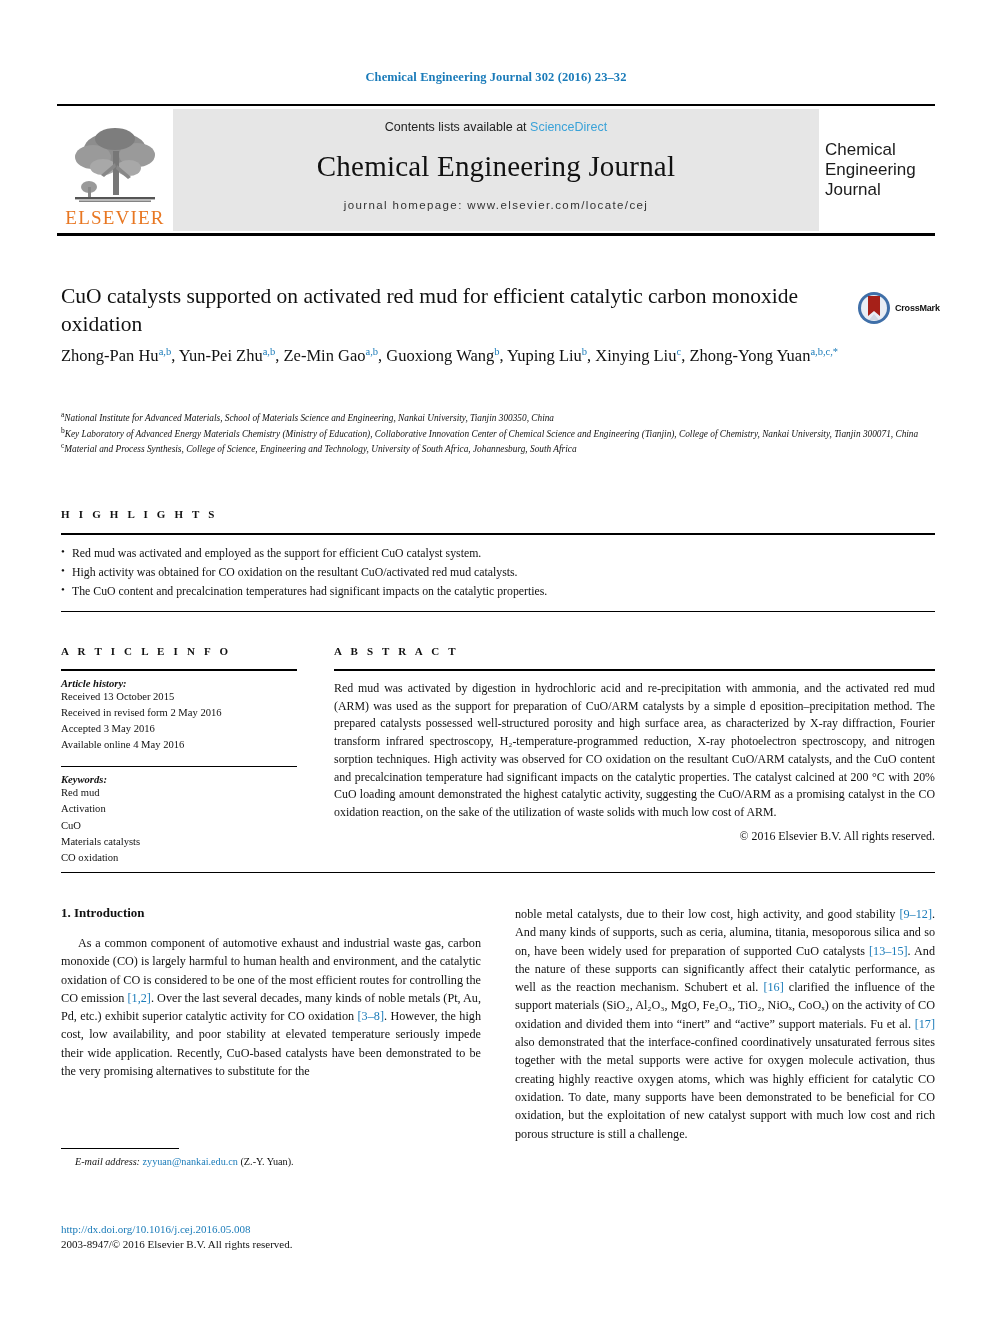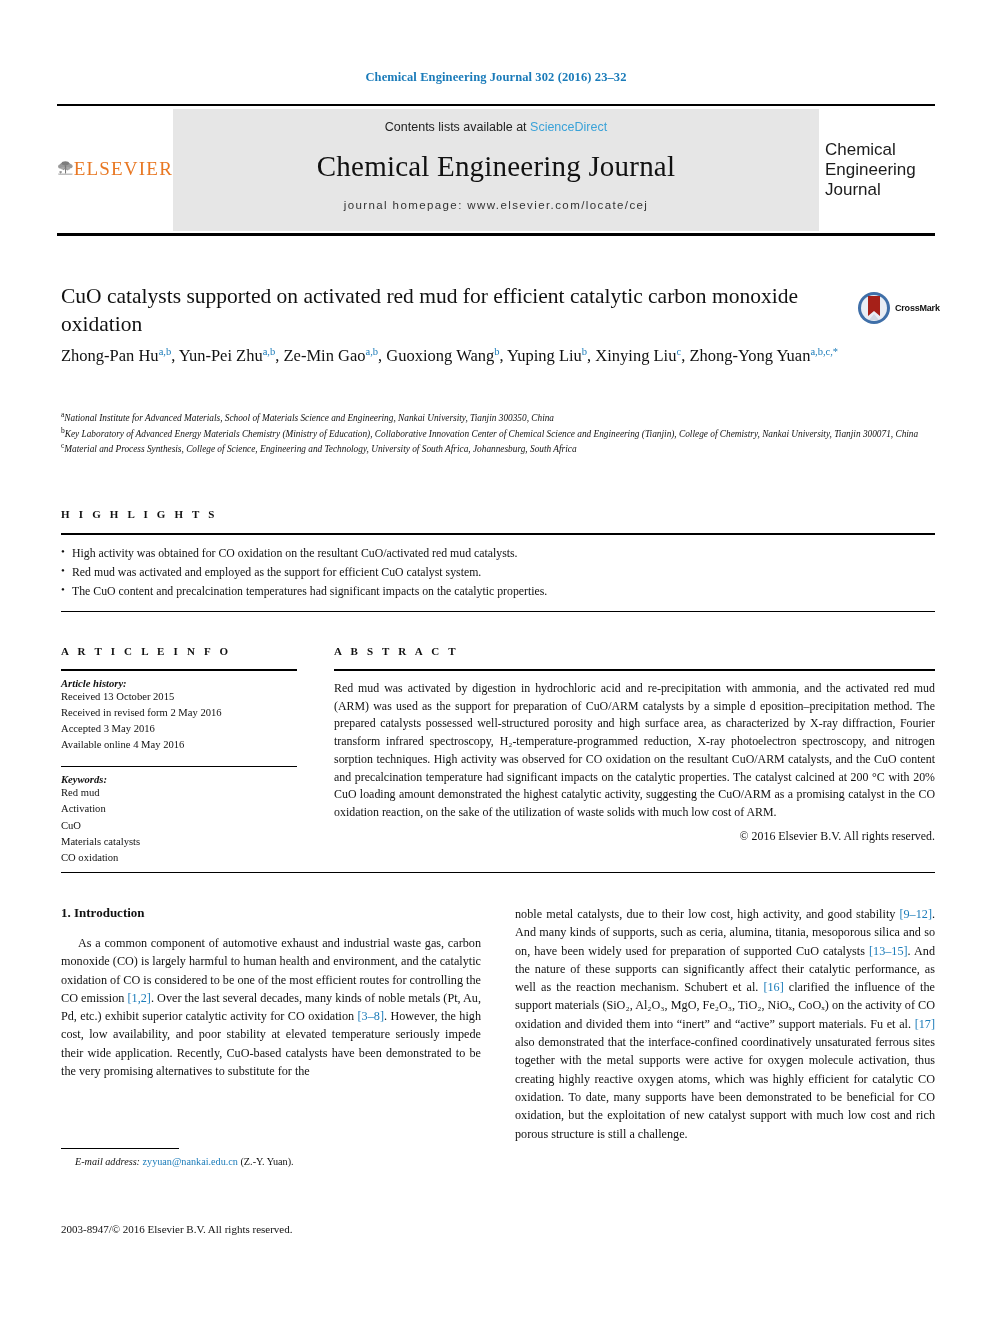--- a/index.html
+++ b/index.html
@@ -33,21 +33,21 @@
     position: absolute; left: 57px; top: 104px; width: 878px;
     border-top: 2px solid #000;
   }
   .masthead {
     position: absolute; left: 57px; top: 109px;
     width: 878px; height: 122px;
     display: flex; align-items: stretch;
   }
   .elsevier-logo {
     width: 116px; flex: 0 0 116px;
-    display: flex; 
+    display: flex; flex-direction: column;
     align-items: center; justify-content: flex-end;
     padding-bottom: 4px;
     background: #ffffff;
   }
   .tree-svg { display: block; }
   .elsevier-word {
     font-family: "Liberation Serif", serif;
     font-size: 19px; color: #e87722;
     letter-spacing: 1.2px; line-height: 1;
     margin-top: 1px;
@@ -287,22 +287,22 @@
   <div class="affils">
       <div class="affil"><sup>a</sup>National Institute for Advanced Materials, School of Materials Science and Engineering, Nankai University, Tianjin 300350, China</div>
       <div class="affil"><sup>b</sup>Key Laboratory of Advanced Energy Materials Chemistry (Ministry of Education), Collaborative Innovation Center of Chemical Science and Engineering (Tianjin), College of Chemistry, Nankai University, Tianjin 300071, China</div>
       <div class="affil"><sup>c</sup>Material and Process Synthesis, College of Science, Engineering and Technology, University of South Africa, Johannesburg, South Africa</div>
     </div>
 
   <div class="highlights-wrap">
     <div class="sec-label">H I G H L I G H T S</div>
     <div class="hl-rule-top"></div>
     <ul class="hl-list">
+        <li>Red mud was activated and employed as the support for efficient CuO catalyst system.</li>
         <li>High activity was obtained for CO oxidation on the resultant CuO/activated red mud catalysts.</li>
-        <li>Red mud was activated and employed as the support for efficient CuO catalyst system.</li>
         <li>The CuO content and precalcination temperatures had significant impacts on the catalytic properties.</li>
       </ul>
     <div class="hl-rule-bottom"></div>
   </div>
 
   <div class="info-col">
     <div class="sec-label">A R T I C L E    I N F O</div>
     <div class="info-rule"></div>
     <div class="hist-label">Article history:</div>
     <div id="history-list">
@@ -342,16 +342,17 @@
 
   <div class="footnote-wrap">
     <div class="footnote-rule"></div>
     <div class="email-line">
       <span class="email-label">E-mail address:</span>
       <span class="email-addr">zyyuan@nankai.edu.cn</span><span> (Z.-Y. Yuan).</span>
     </div>
   </div>
 
   <div class="doi-block">
+    <div class="doi-link">http://dx.doi.org/10.1016/j.cej.2016.05.008</div>
     <div class="issn-line">2003-8947/© 2016 Elsevier B.V. All rights reserved.</div>
   </div>
 
 </div>
 
 </body></html>

